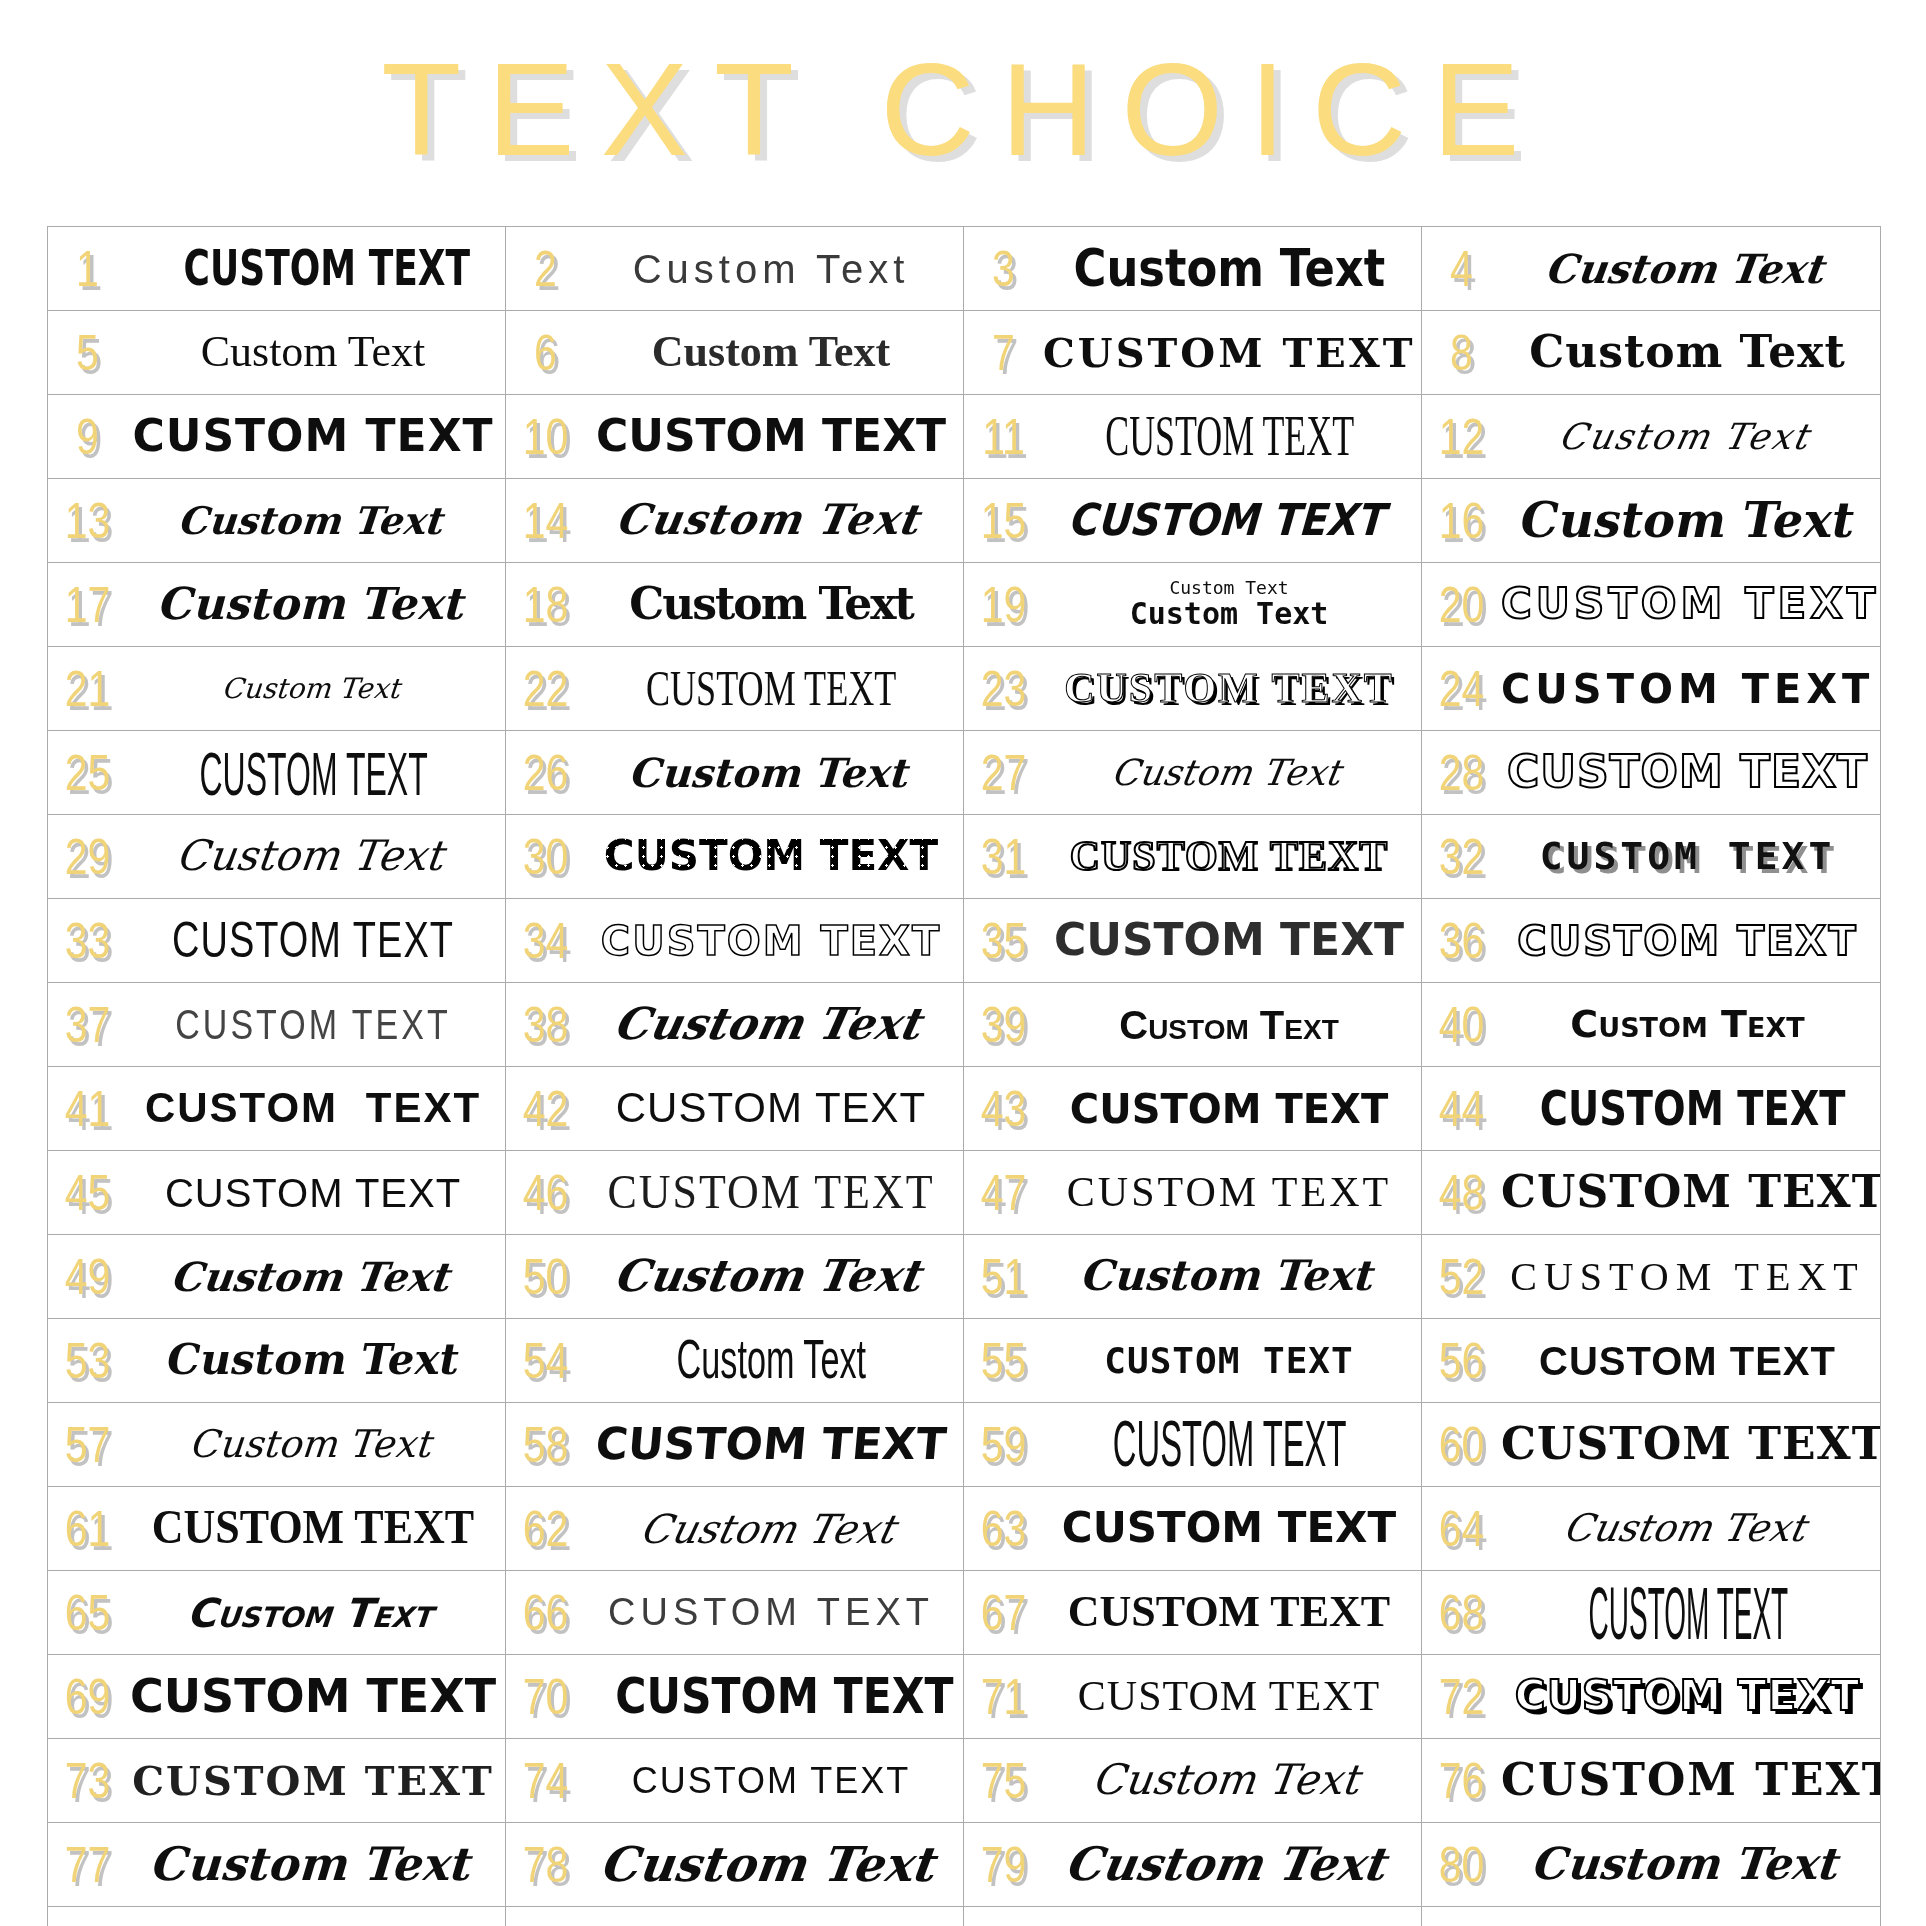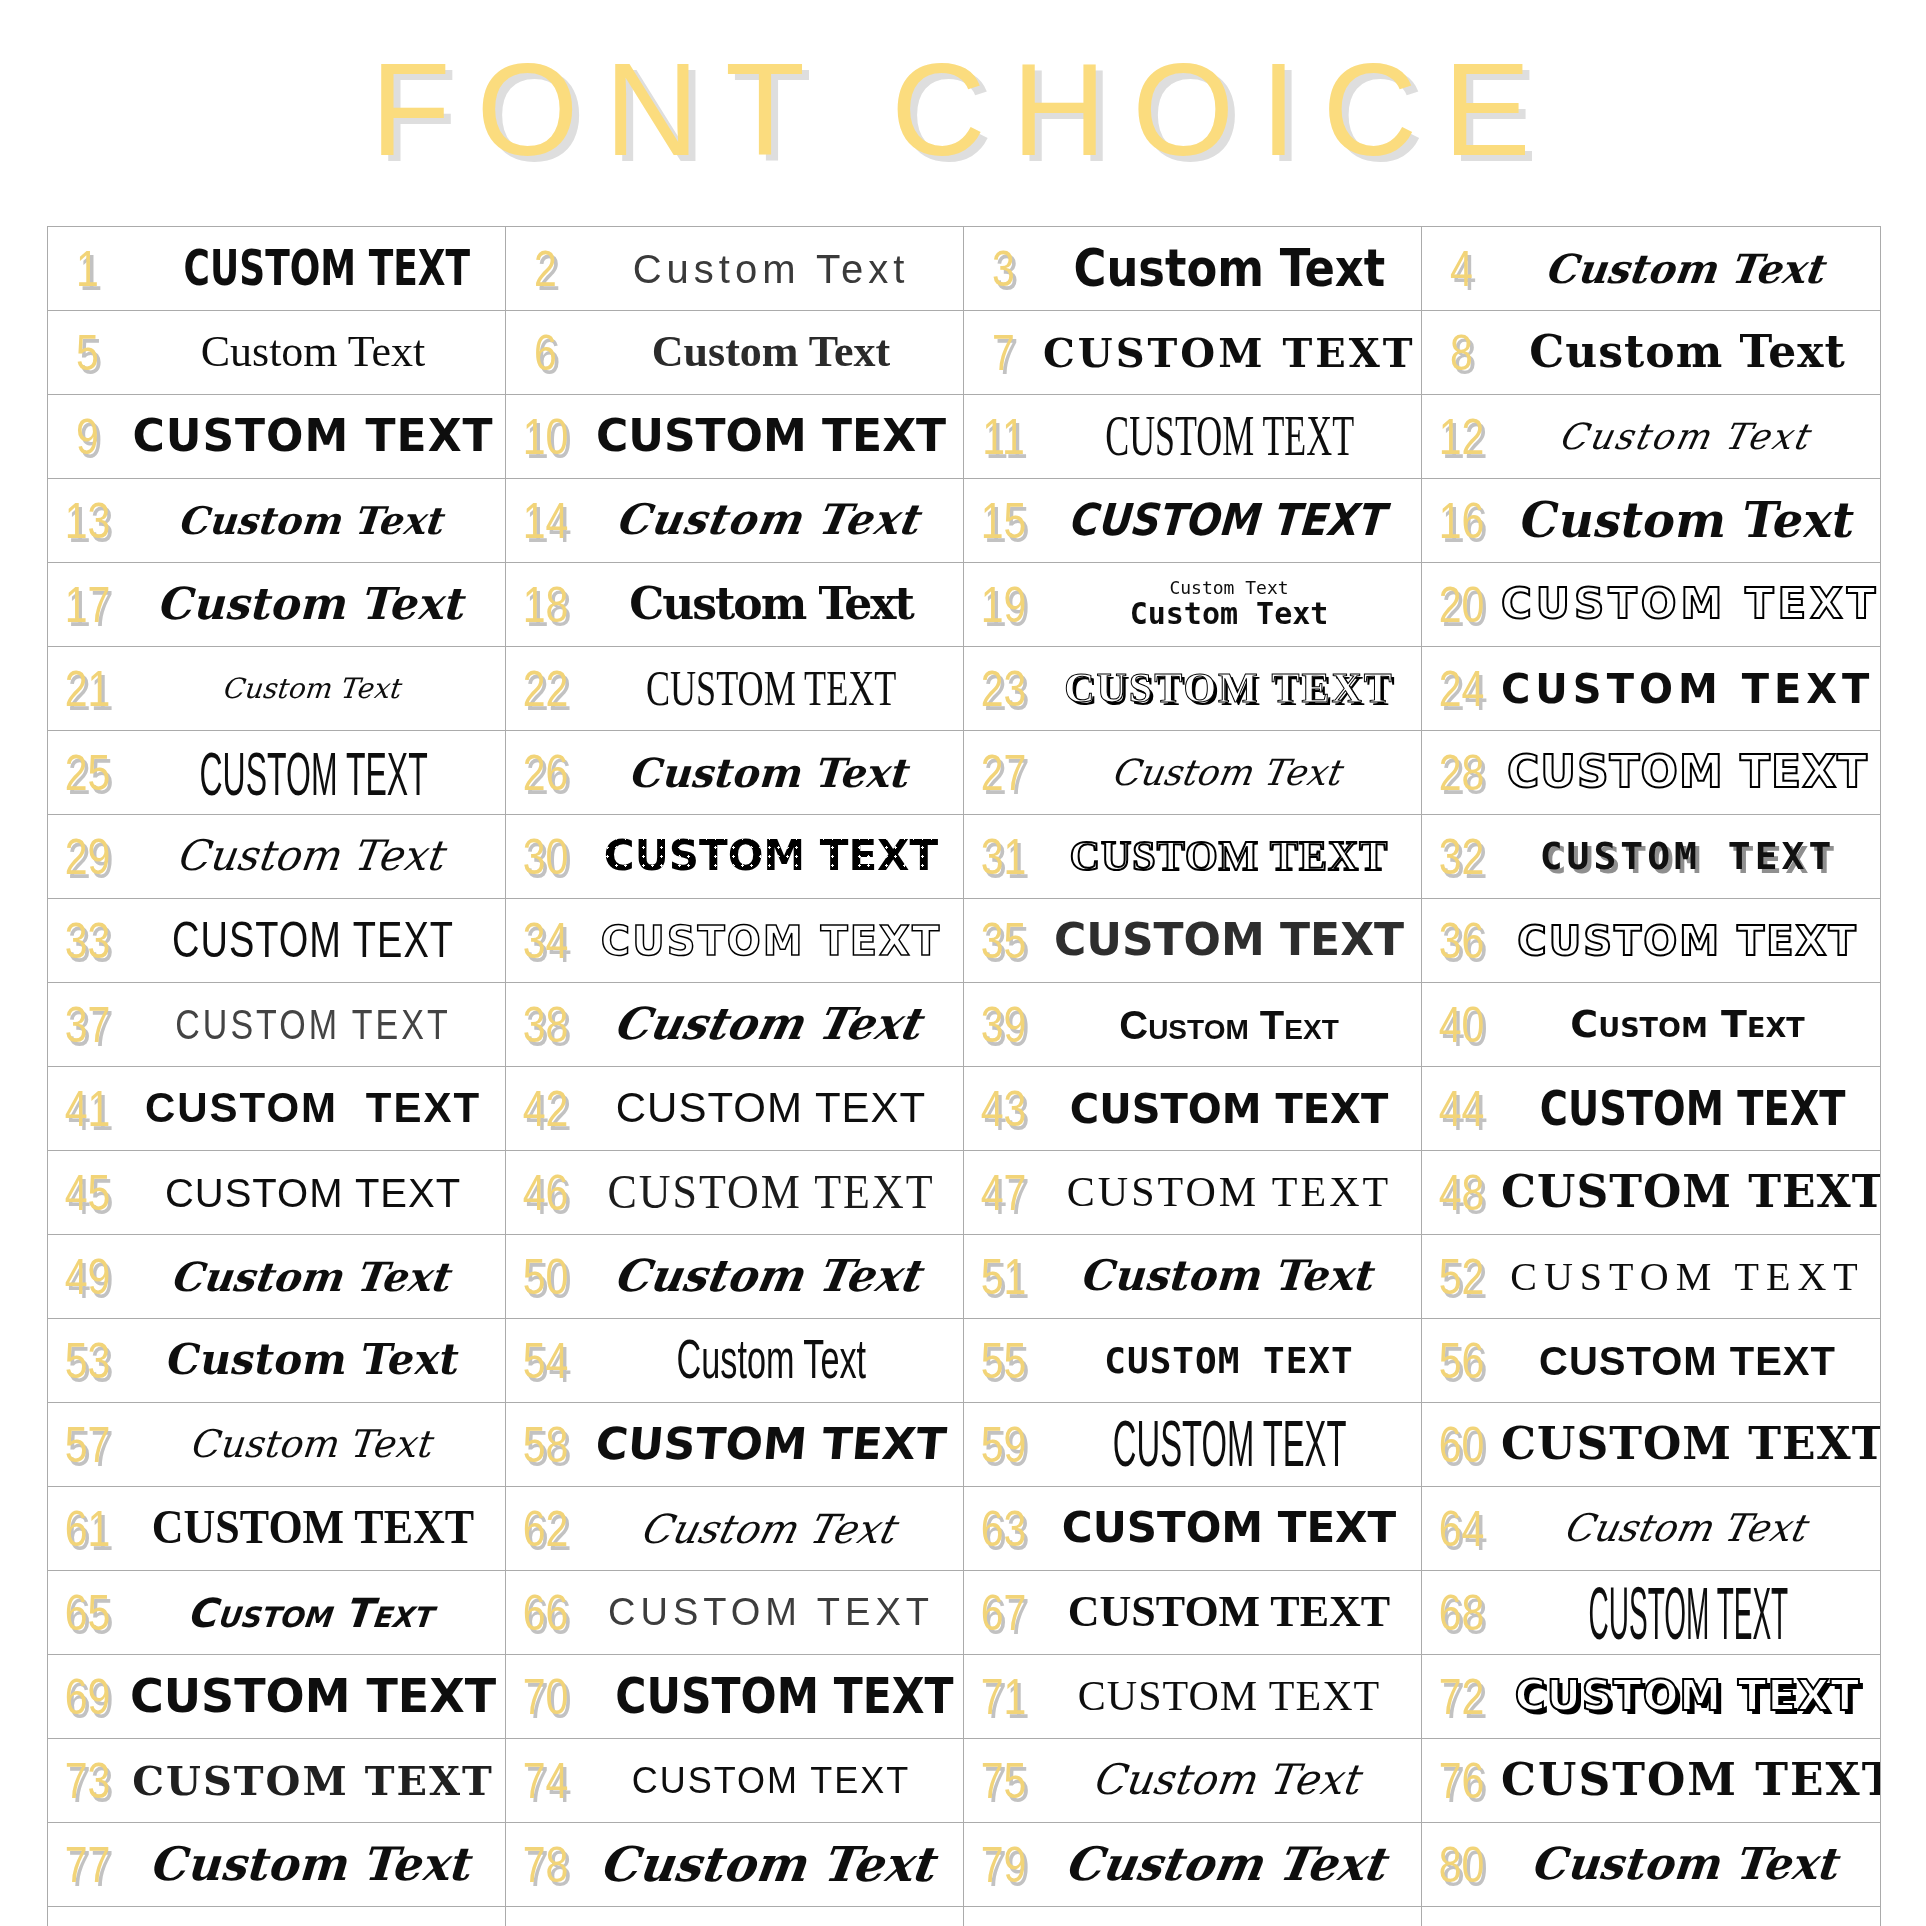--- a/index.html
+++ b/index.html
@@ -99,21 +99,21 @@
   .f75{font-family:"DejaVu Serif",serif;font-style:italic;font-size:42px;transform:skewX(-10deg);}
   .f76{font-family:"DejaVu Serif",serif;font-weight:bold;font-size:44px;letter-spacing:2px;}
   .f77{font-family:"DejaVu Serif",serif;font-weight:bold;font-style:italic;font-size:46px;transform:skewX(-6deg);}
   .f78{font-family:"DejaVu Serif",serif;font-weight:bold;font-style:italic;font-size:48px;transform:skewX(-10deg);}
   .f79{font-family:"DejaVu Serif",serif;font-weight:bold;font-style:italic;font-size:46px;transform:skewX(-12deg);}
   .f80{font-family:"DejaVu Serif",serif;font-weight:bold;font-style:italic;font-size:44px;transform:skewX(-8deg);}
 </style>
 </head>
 <body>
 
-<div class="title">FONT CHOICE</div>
+<div class="title">TEXT CHOICE</div>
 <div class="grid">
     <div class="cell">
       <span class="num">1</span>
       <span class="sample f1">CUSTOM TEXT</span>
     </div>
     <div class="cell">
       <span class="num">2</span>
       <span class="sample f2">Custom Text</span>
     </div>
     <div class="cell">

